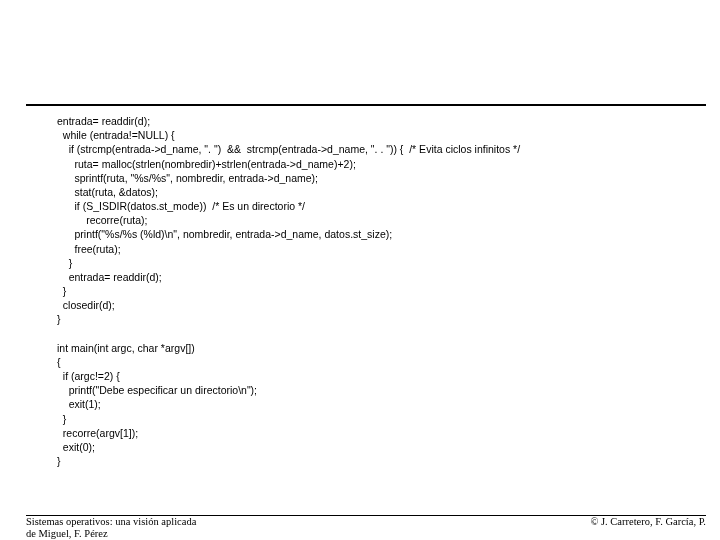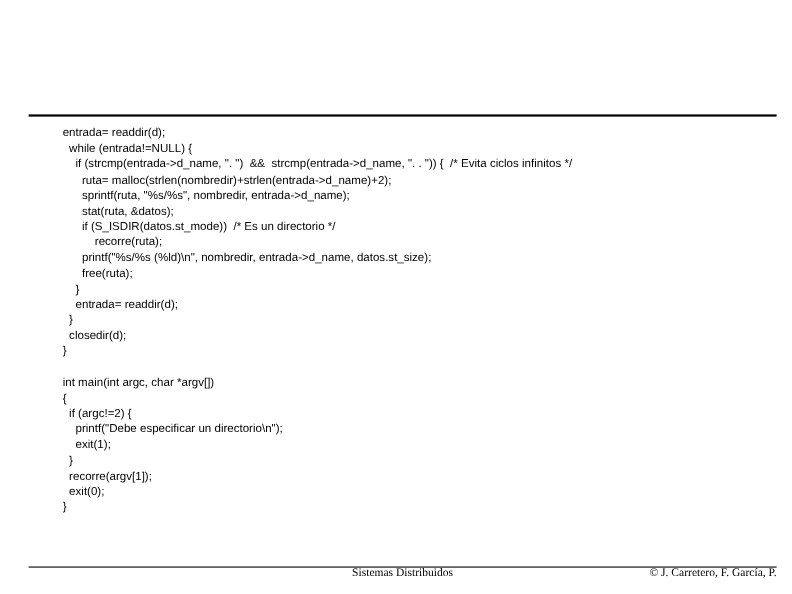--- a/index.html
+++ b/index.html
@@ -93,15 +93,18 @@
 <span>    printf("Debe especificar un directorio\n");</span>
 <span>    exit(1);</span>
 <span>  }</span>
 <span>  recorre(argv[1]);</span>
 <span>  exit(0);</span>
 <span>}</span></div>
 
 <div class="footer-rule"></div>
 
 <div class="footer">
-  <div class="footer-center">Sistemas Distribuidos</div>
   <div class="footer-right">© J. Carretero, F. García, P.</div>
+  <div class="footer-left">
+    <span>Sistemas operativos: una visión aplicada</span><br>
+    <span>de Miguel, F. Pérez</span>
+  </div>
 </div>
 
 </body></html>

